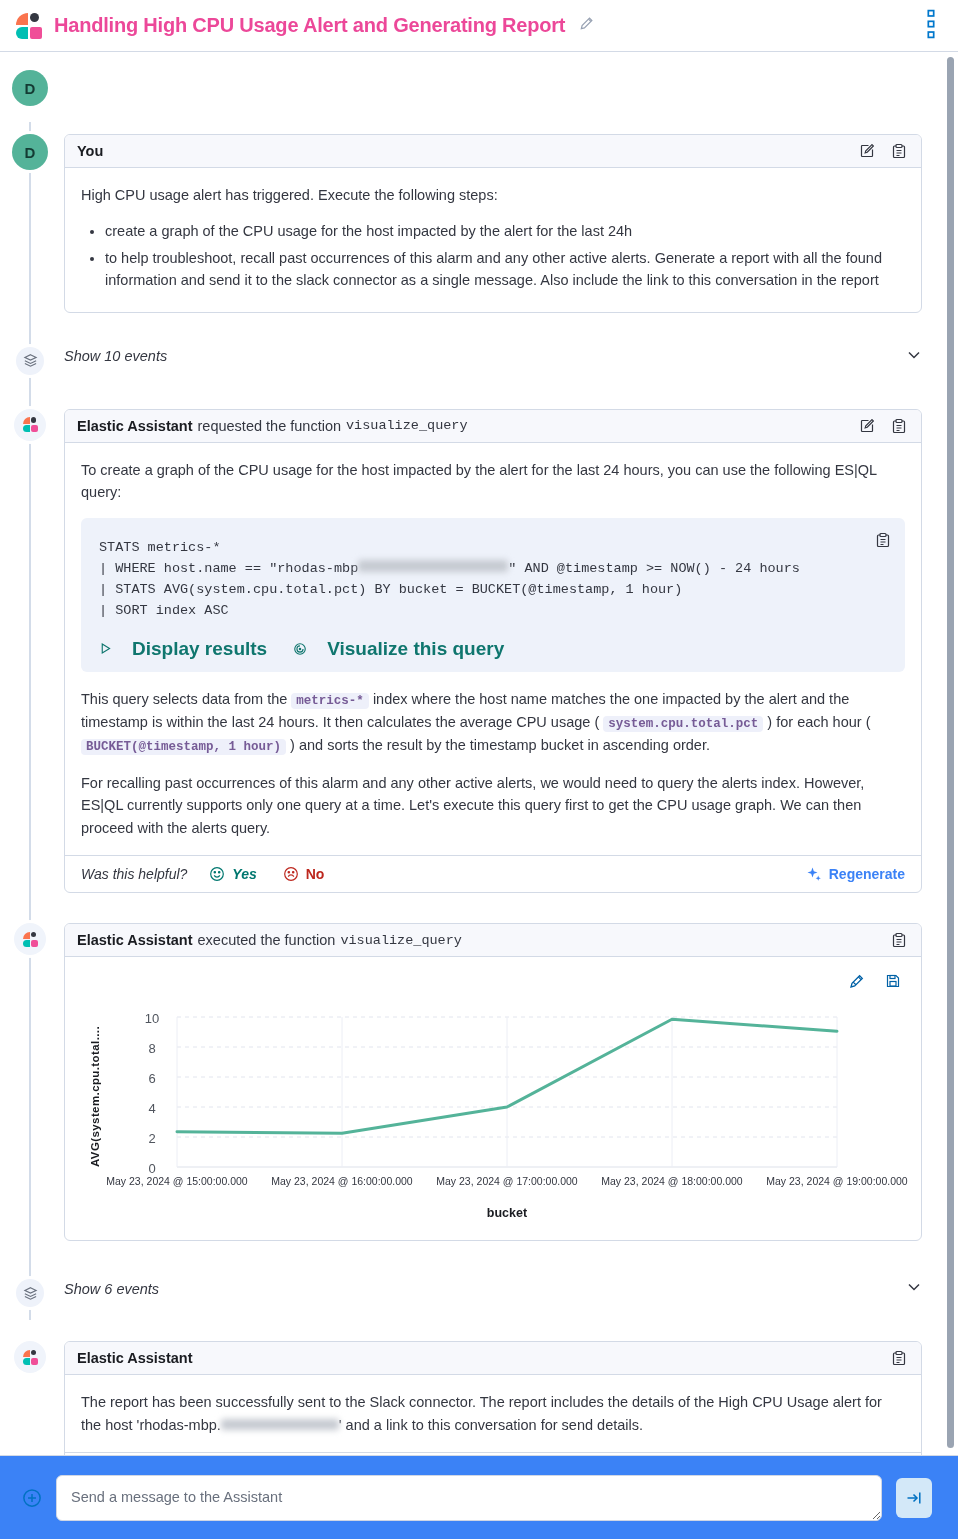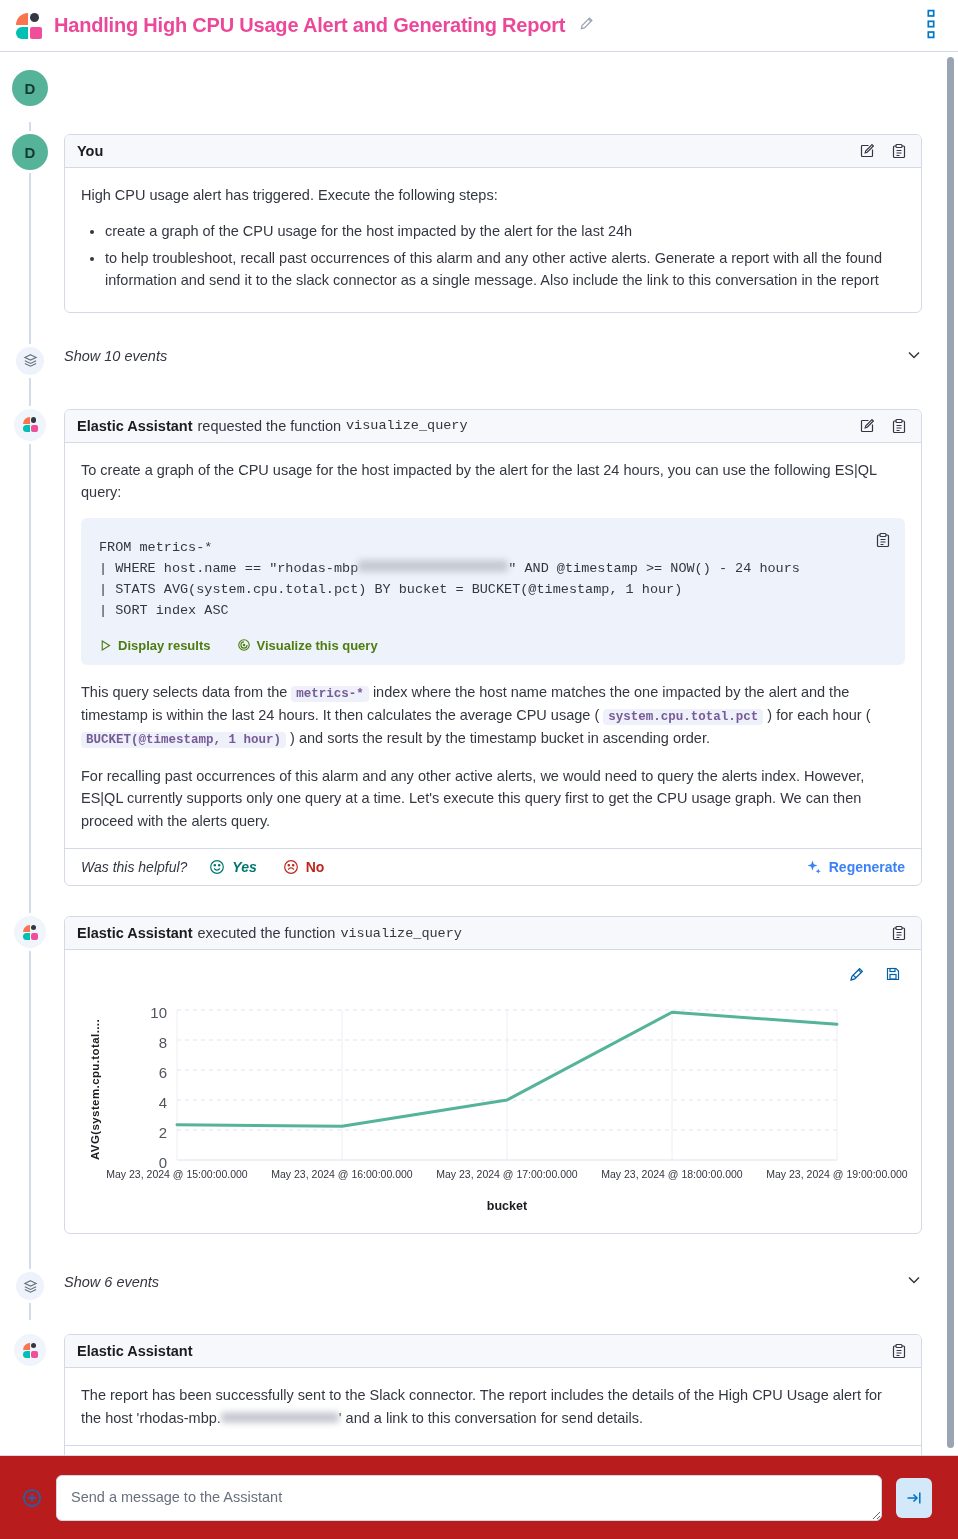--- a/index.html
+++ b/index.html
@@ -71,22 +71,22 @@
 
   .row-msg { margin-bottom:34px; }
 
   
   .codeblock { position:relative; background:#eef2fa; border-radius:6px; padding:20px 46px 12px 18px;
     margin:4px 0 16px; }
   .codeblock pre { font-family:"Liberation Mono", monospace; font-size:13.5px; line-height:1.55;
     color:#343741; white-space:pre-wrap; }
   .code-copy { position:absolute; top:12px; right:12px; }
   .code-actions { display:flex; gap:26px; margin-top:16px; }
-  .link-btn { display:inline-flex; align-items:center; gap:6px; background:none; border:none;
-    cursor:pointer; color:#4d7c0f; font-weight:600; font-size:13px; font-family:"Liberation Sans",sans-serif; }
+  .link-btn { display:inline-flex; align-items:center; gap:20px; background:none; border:none;
+    cursor:pointer; color:#0f766e; font-weight:600; font-size:19px; font-family:"Liberation Sans",sans-serif; }
 
   .blurred { display:inline-block; height:12px; border-radius:3px; background:#c6cad1;
     filter:blur(3px); vertical-align:baseline; }
   .blur-code { width:150px; }
   .blur-txt { width:118px; height:11px; }
 
   .chip { font-family:"Liberation Mono", monospace; font-weight:700; font-size:12.5px;
     color:#765b96; background:#eef0fa; border-radius:4px; padding:1px 5px; }
 
   
@@ -101,30 +101,30 @@
   .fb-regen { color:#3b82f6; font-weight:600;align-items:flex-end; }
 
   
   .chart-body { padding:10px 16px 20px; }
   .chart-tools { display:flex; justify-content:flex-end; gap:16px; color:#0061a6; margin:4px 2px 26px 0; }
   .chart-wrap { position:relative; margin-left:96px; width:660px; height:150px; }
   .chart-wrap svg { position:absolute; inset:0; overflow:visible; }
   .ylab { position:absolute; left:-88px; top:0; bottom:0; display:flex; align-items:center;
     font-weight:700; font-size:11.5px; color:#1a1c21;
     writing-mode:vertical-rl; transform:rotate(180deg); letter-spacing:.4px; }
-  .ytick { position:absolute; left:-40px; width:30px; text-align:right; font-size:15px; color:#50555e; }
+  .ytick { position:absolute; left:-40px; width:30px; text-align:center; font-size:13px; color:#50555e; }
   .xticks { position:relative; margin-left:96px; width:660px; height:15px; margin-top:8px; }
   .xtick { position:absolute; transform:translateX(-50%); white-space:nowrap;
     font-size:10.5px; color:#343741; }
   .xlab { margin-left:96px; width:660px; text-align:center; font-weight:700; font-size:12.5px;
     color:#1a1c21; margin-top:16px; }
 
   
   .composer { flex:0 0 84px; display:flex; align-items:center; gap:14px;
-    background:#b91c1c; border-top:1px solid #d3dae6; padding:0 26px 0 22px; }
+    background:#3b82f6; border-top:1px solid #d3dae6; padding:0 26px 0 22px; }
   .add-btn { background:none; border:none; color:#0071c2; cursor:pointer; display:flex; }
   .composer textarea { flex:1; height:46px; resize:both; border:1px solid #cfd6e4; border-radius:6px;
     padding:13px 14px; font-size:14.5px; font-family:"Liberation Sans",sans-serif; color:#343741;
     background:#fff; outline:none; }
   .composer textarea::placeholder { color:#69707d; }
   .send-btn { width:36px; height:40px; border:none; border-radius:6px; background:#d3e8f8;
     color:#0071c2; cursor:pointer; display:flex; align-items:center; justify-content:center; }
 </style>
 </head>
 <body>
@@ -251,21 +251,21 @@
         <div class="p-body">
           <p>To create a graph of the CPU usage for the host impacted by the alert for the last 24 hours, you can use the following ES|QL query:</p>
           <div class="codeblock">
             <button class="icon-btn code-copy">
               <svg width="16" height="16" viewBox="0 0 16 16" fill="none" stroke="currentColor" stroke-width="1.2">
                   <rect x="5" y="1.5" width="6" height="3" rx="1"></rect>
                   <path d="M11 3h1.5a1 1 0 0 1 1 1v9.5a1 1 0 0 1-1 1h-9a1 1 0 0 1-1-1V4a1 1 0 0 1 1-1H5"></path>
                   <path d="M5.5 7.5h5M5.5 10h5M5.5 12.5h3"></path>
                 </svg>
             </button>
-            <pre><span>FROM metrics-*</span>
+            <pre><span>STATS metrics-*</span>
 <span>| WHERE host.name == "rhodas-mbp</span><span class="blurred blur-code"></span><span>" AND @timestamp &gt;= NOW() - 24 hours</span>
 <span>| STATS AVG(system.cpu.total.pct) BY bucket = BUCKET(@timestamp, 1 hour)</span>
 <span>| SORT index ASC</span></pre>
             <div class="code-actions">
               <button class="link-btn">
                 <svg width="13" height="13" viewBox="0 0 16 16" fill="none" stroke="currentColor" stroke-width="1.4">
                     <path d="M4 2.5l9 5.5-9 5.5z"></path>
                   </svg>
                 <span>Display results</span>
               </button>

